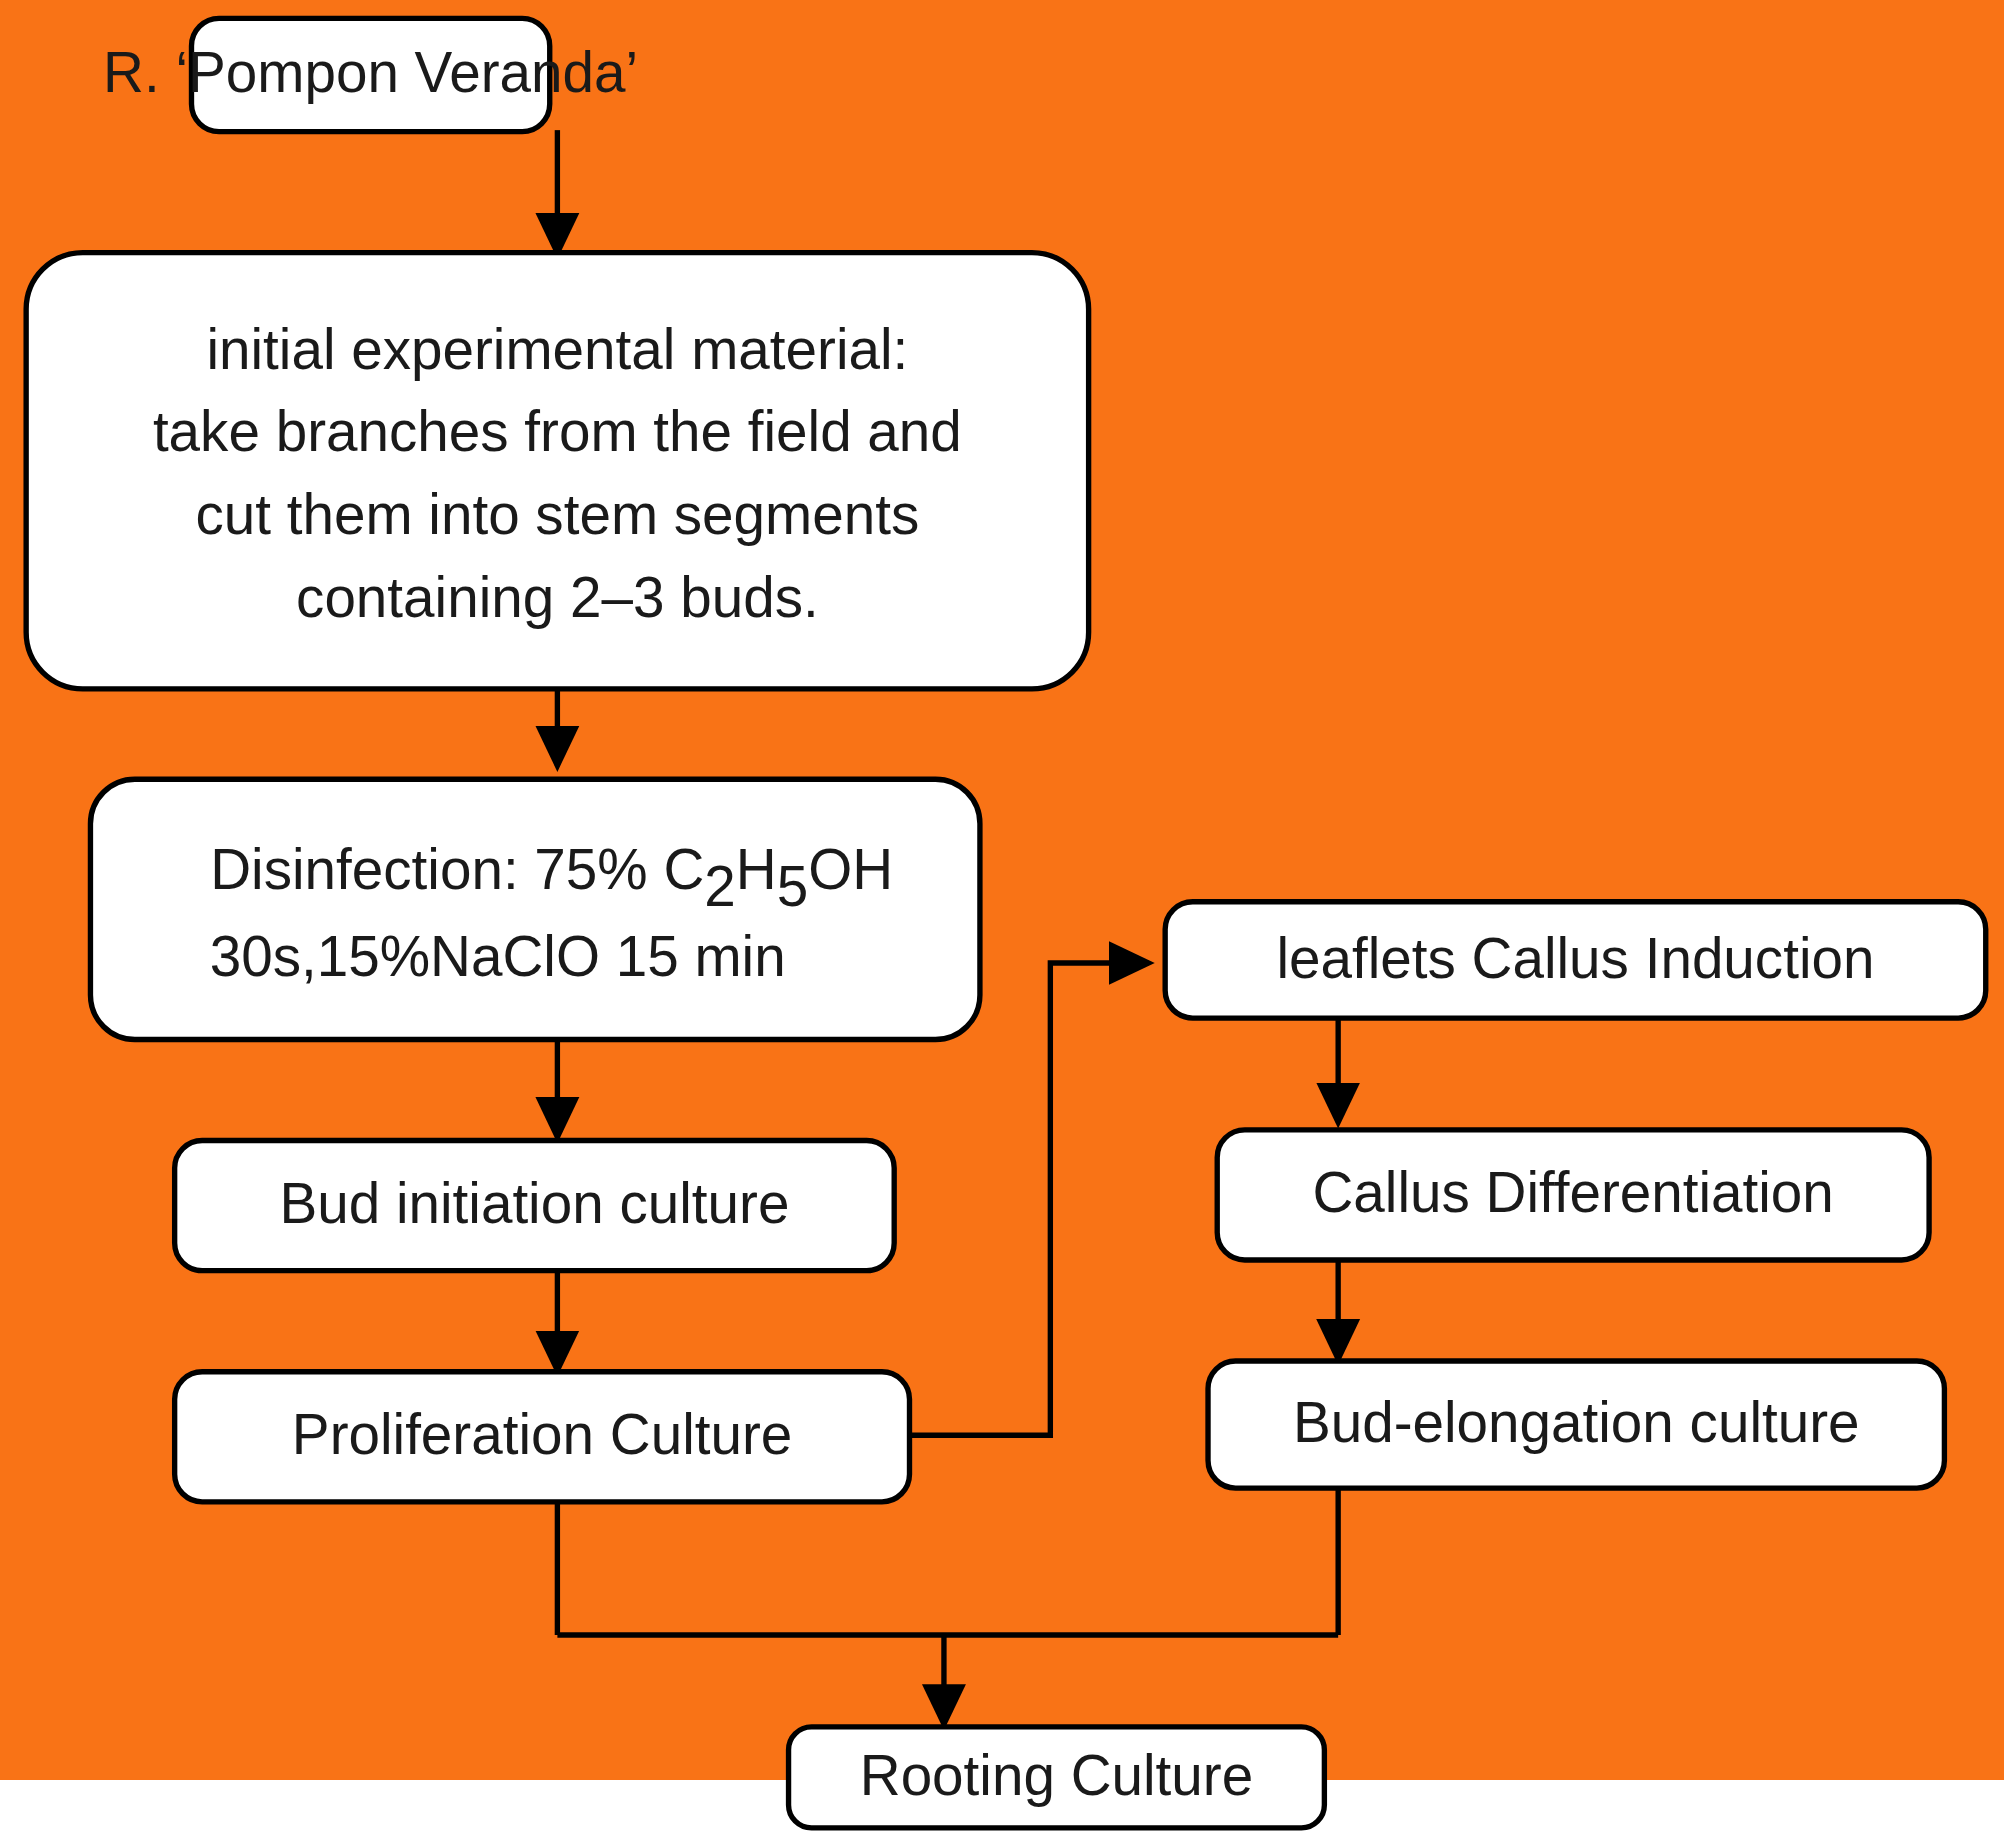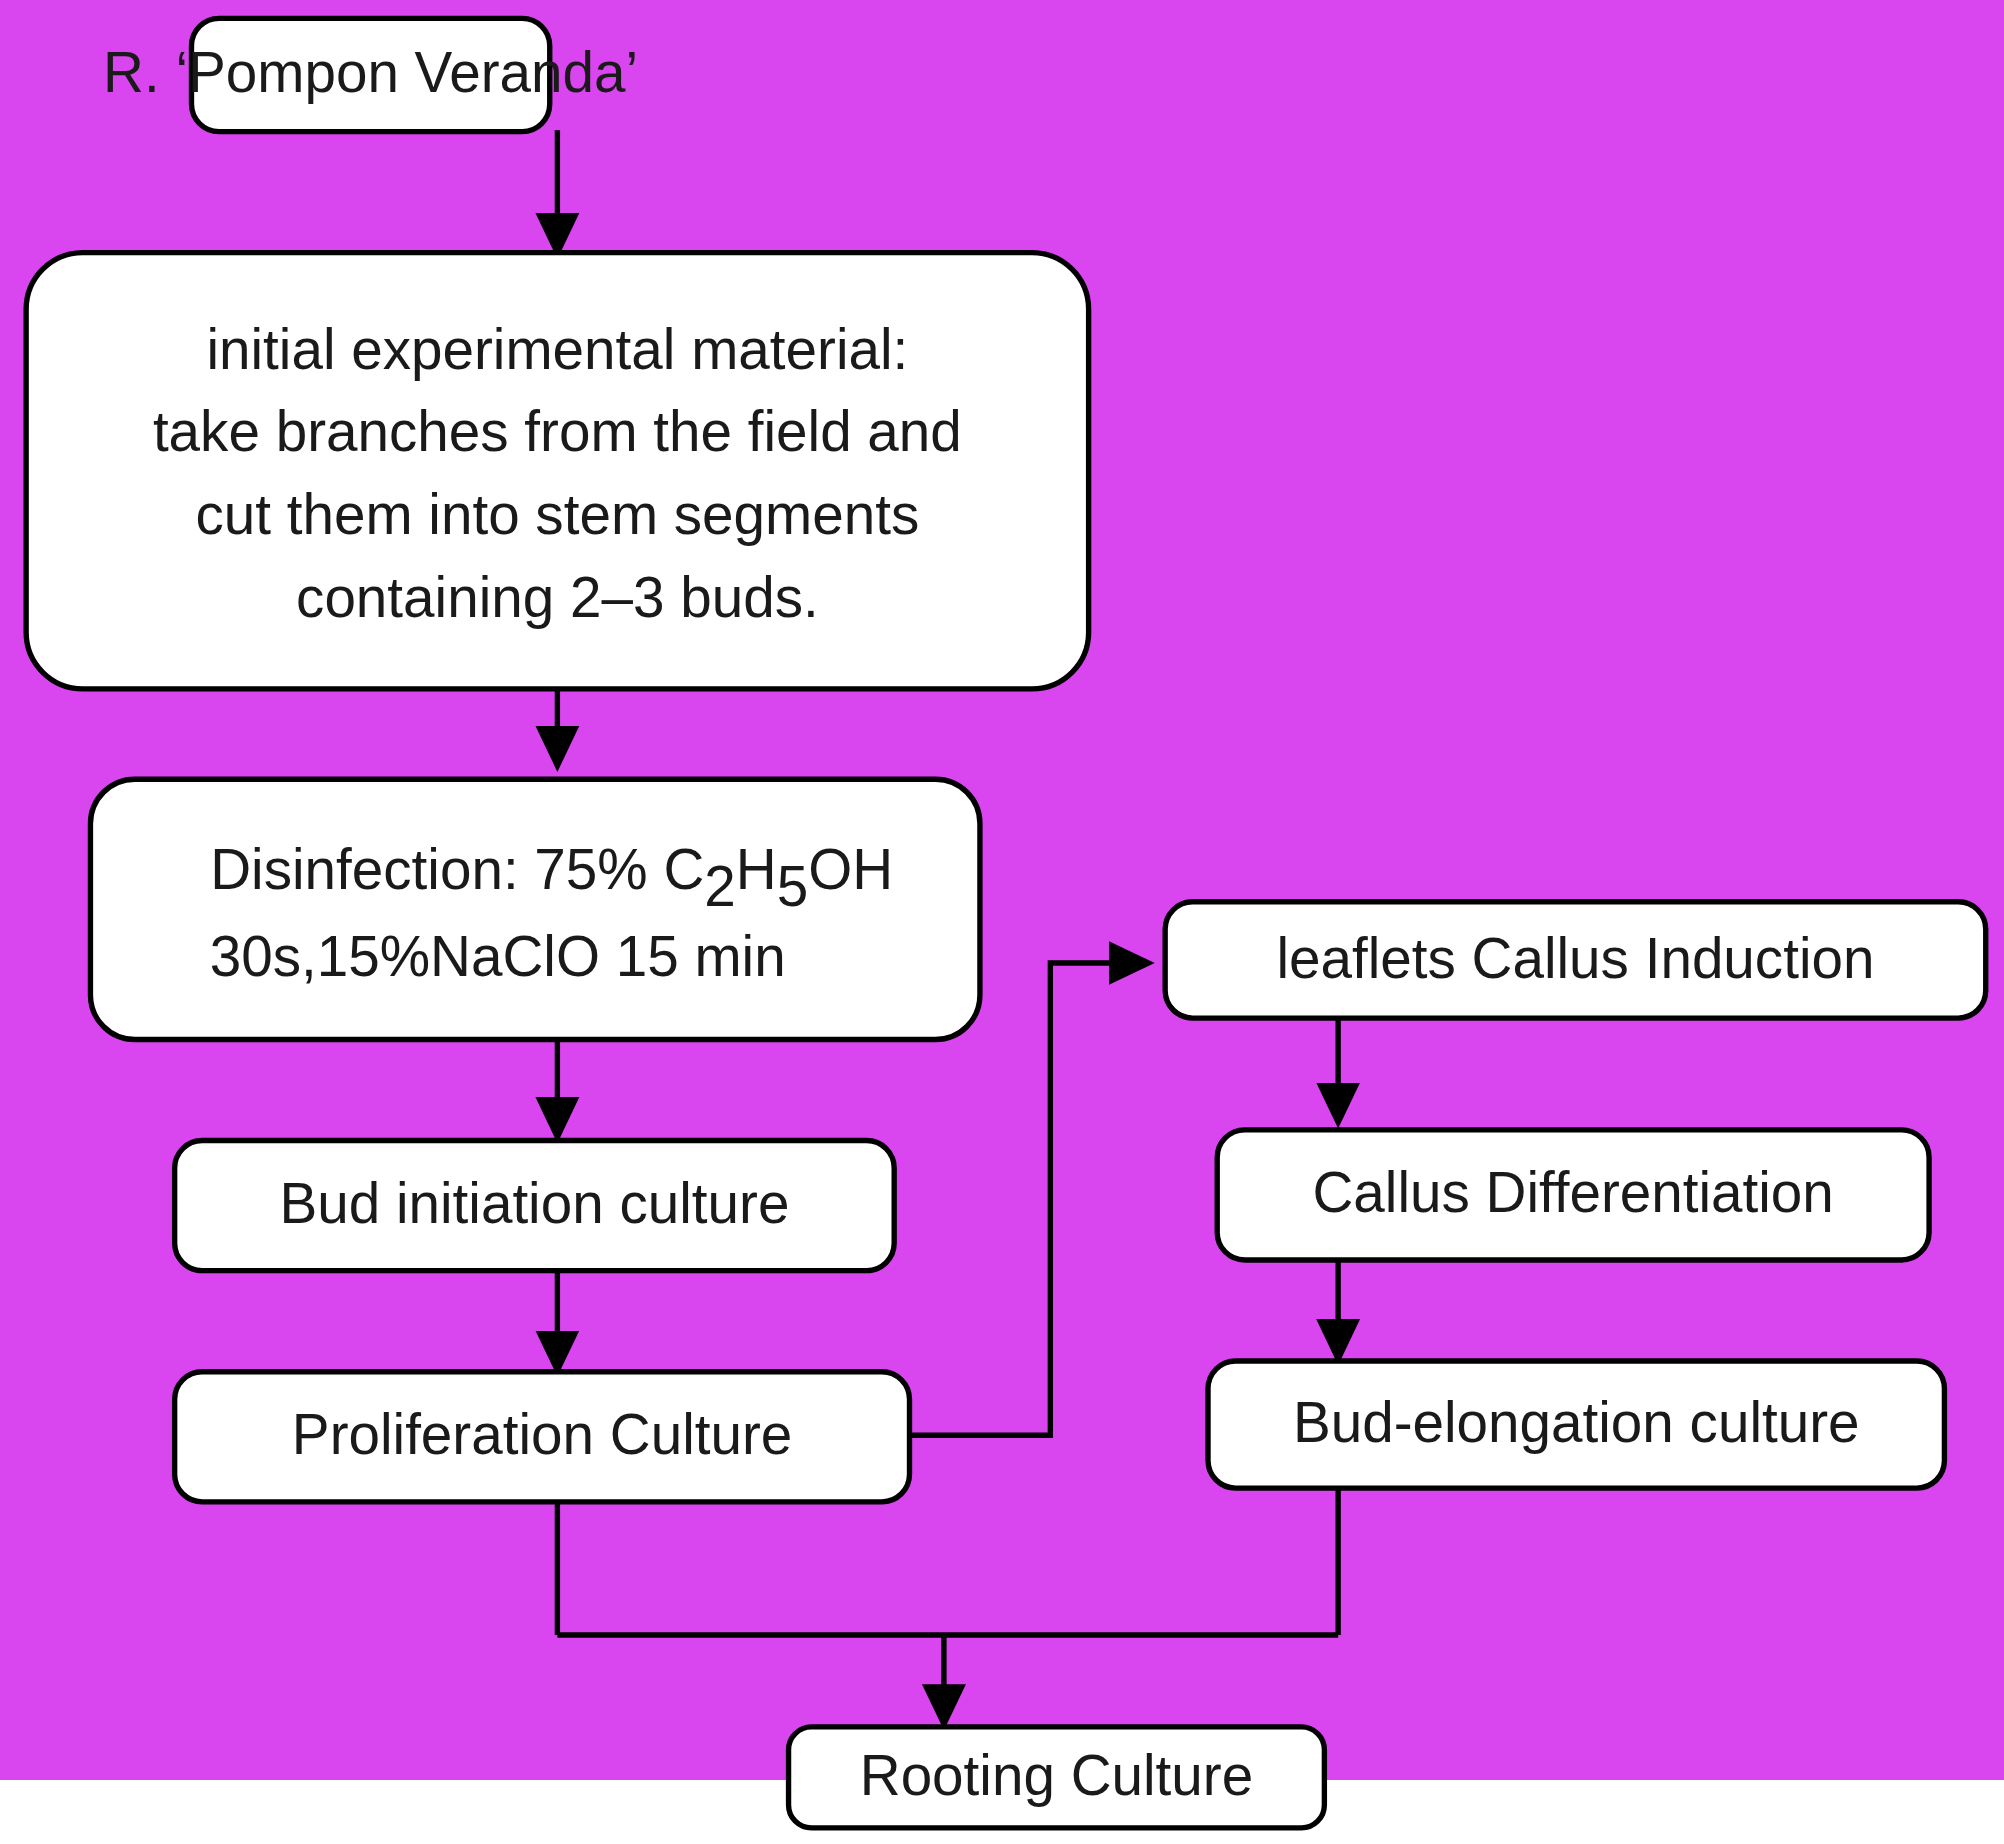--- a/index.html
+++ b/index.html
@@ -10,21 +10,21 @@
   body {
     width: 2005px;
     height: 1844px;
     font-family: "Liberation Sans", sans-serif;
     overflow: hidden;
   }
   #flow-root {
     position: relative;
     width: 2005px;
     height: 1780px;
-    background: #d946ef;
+    background: #f97316;
   }
   svg#flow-svg {
     position: absolute;
     top: 0;
     left: 0;
     width: 2005px;
     height: 1844px;
     display: block;
   }
   .node-box {

